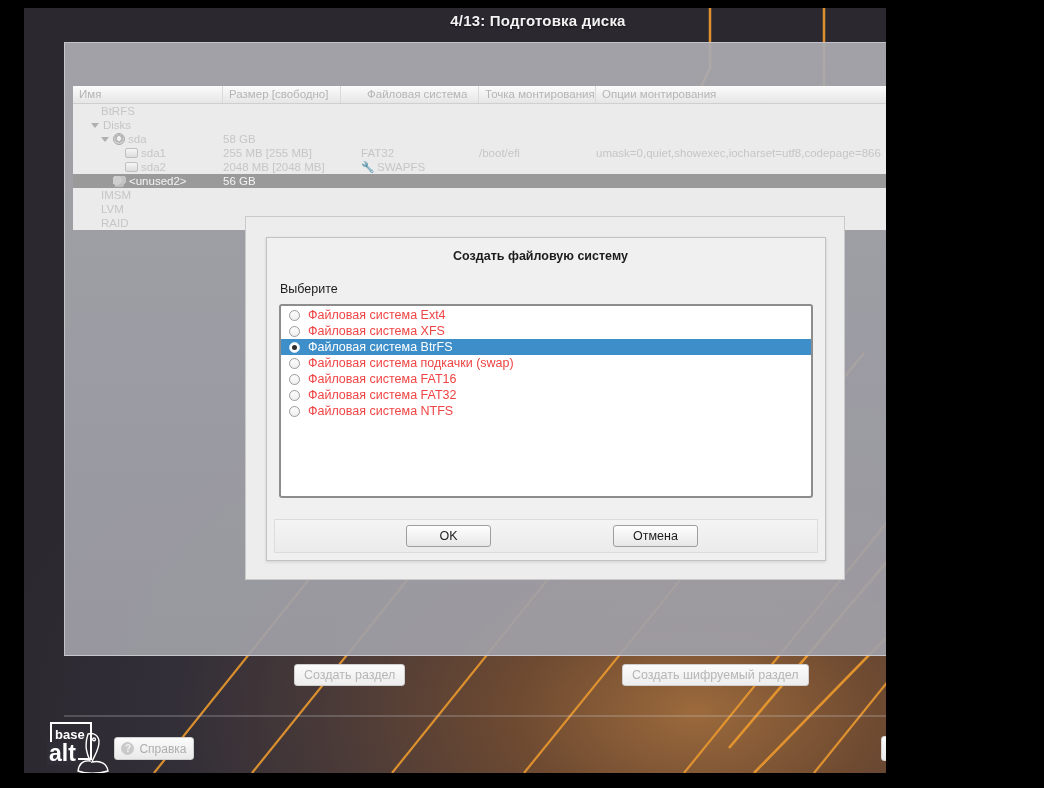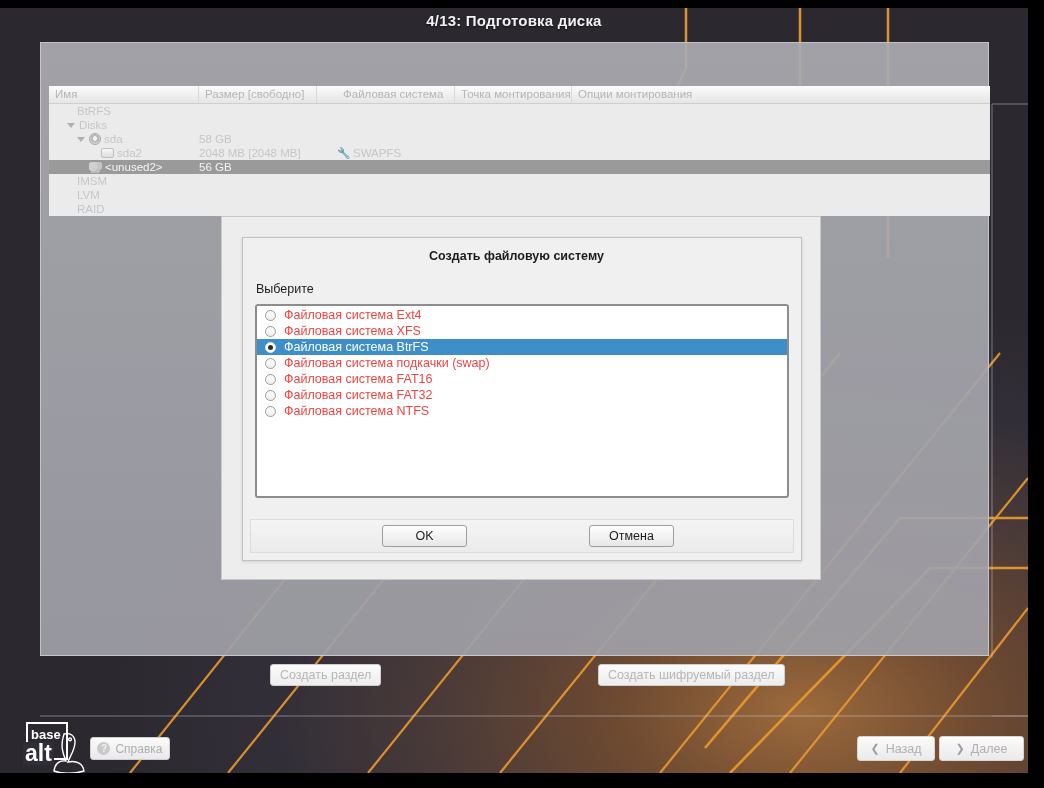--- a/index.html
+++ b/index.html
@@ -15,22 +15,22 @@
     position: relative;
     width: 1044px;
     height: 788px;
     background: #000000;
     overflow: hidden;
   }
 
   
   .desktop {
     position: absolute;
-    left: 0; top: 8px;
-    width: 1028px; height: 765px;
+    left: 24px; top: 8px;
+    width: 862px; height: 765px;
     background:
       radial-gradient(ellipse 700px 420px at 78% 92%, #9c6a3c 0%, #6e4a31 26%, #4a3a38 52%, #332f38 74%, #2b2830 100%),
       linear-gradient(160deg, #3b3a42 0%, #343139 45%, #2c2a32 100%);
     overflow: hidden;
   }
   .deco { position: absolute; inset: 0; pointer-events: none; }
 
   
   .title-bar {
     position: absolute;
@@ -412,20 +412,39 @@
                 <span>58 GB</span>
               </div>
               <div class="cell c-fs">
                 <span></span>
               </div>
               <div class="cell c-mount">
                 <span></span>
               </div>
               <div class="cell c-opts">
                 <span></span>
+              </div>
+            </div>
+            <div class="trow">
+              <div class="cell c-name">
+                <span class="indent i3"></span>
+                <span class="ico ico-part"></span>
+                <span>sda1</span>
+              </div>
+              <div class="cell c-size">
+                <span>255 MB [255 MB]</span>
+              </div>
+              <div class="cell c-fs">
+                <span>FAT32</span>
+              </div>
+              <div class="cell c-mount">
+                <span>/boot/efi</span>
+              </div>
+              <div class="cell c-opts">
+                <span>umask=0,quiet,showexec,iocharset=utf8,codepage=866</span>
               </div>
             </div>
             <div class="trow">
               <div class="cell c-name">
                 <span class="indent i3"></span>
                 <span class="ico ico-part"></span>
                 <span>sda2</span>
               </div>
               <div class="cell c-size">
                 <span>2048 MB [2048 MB]</span>

